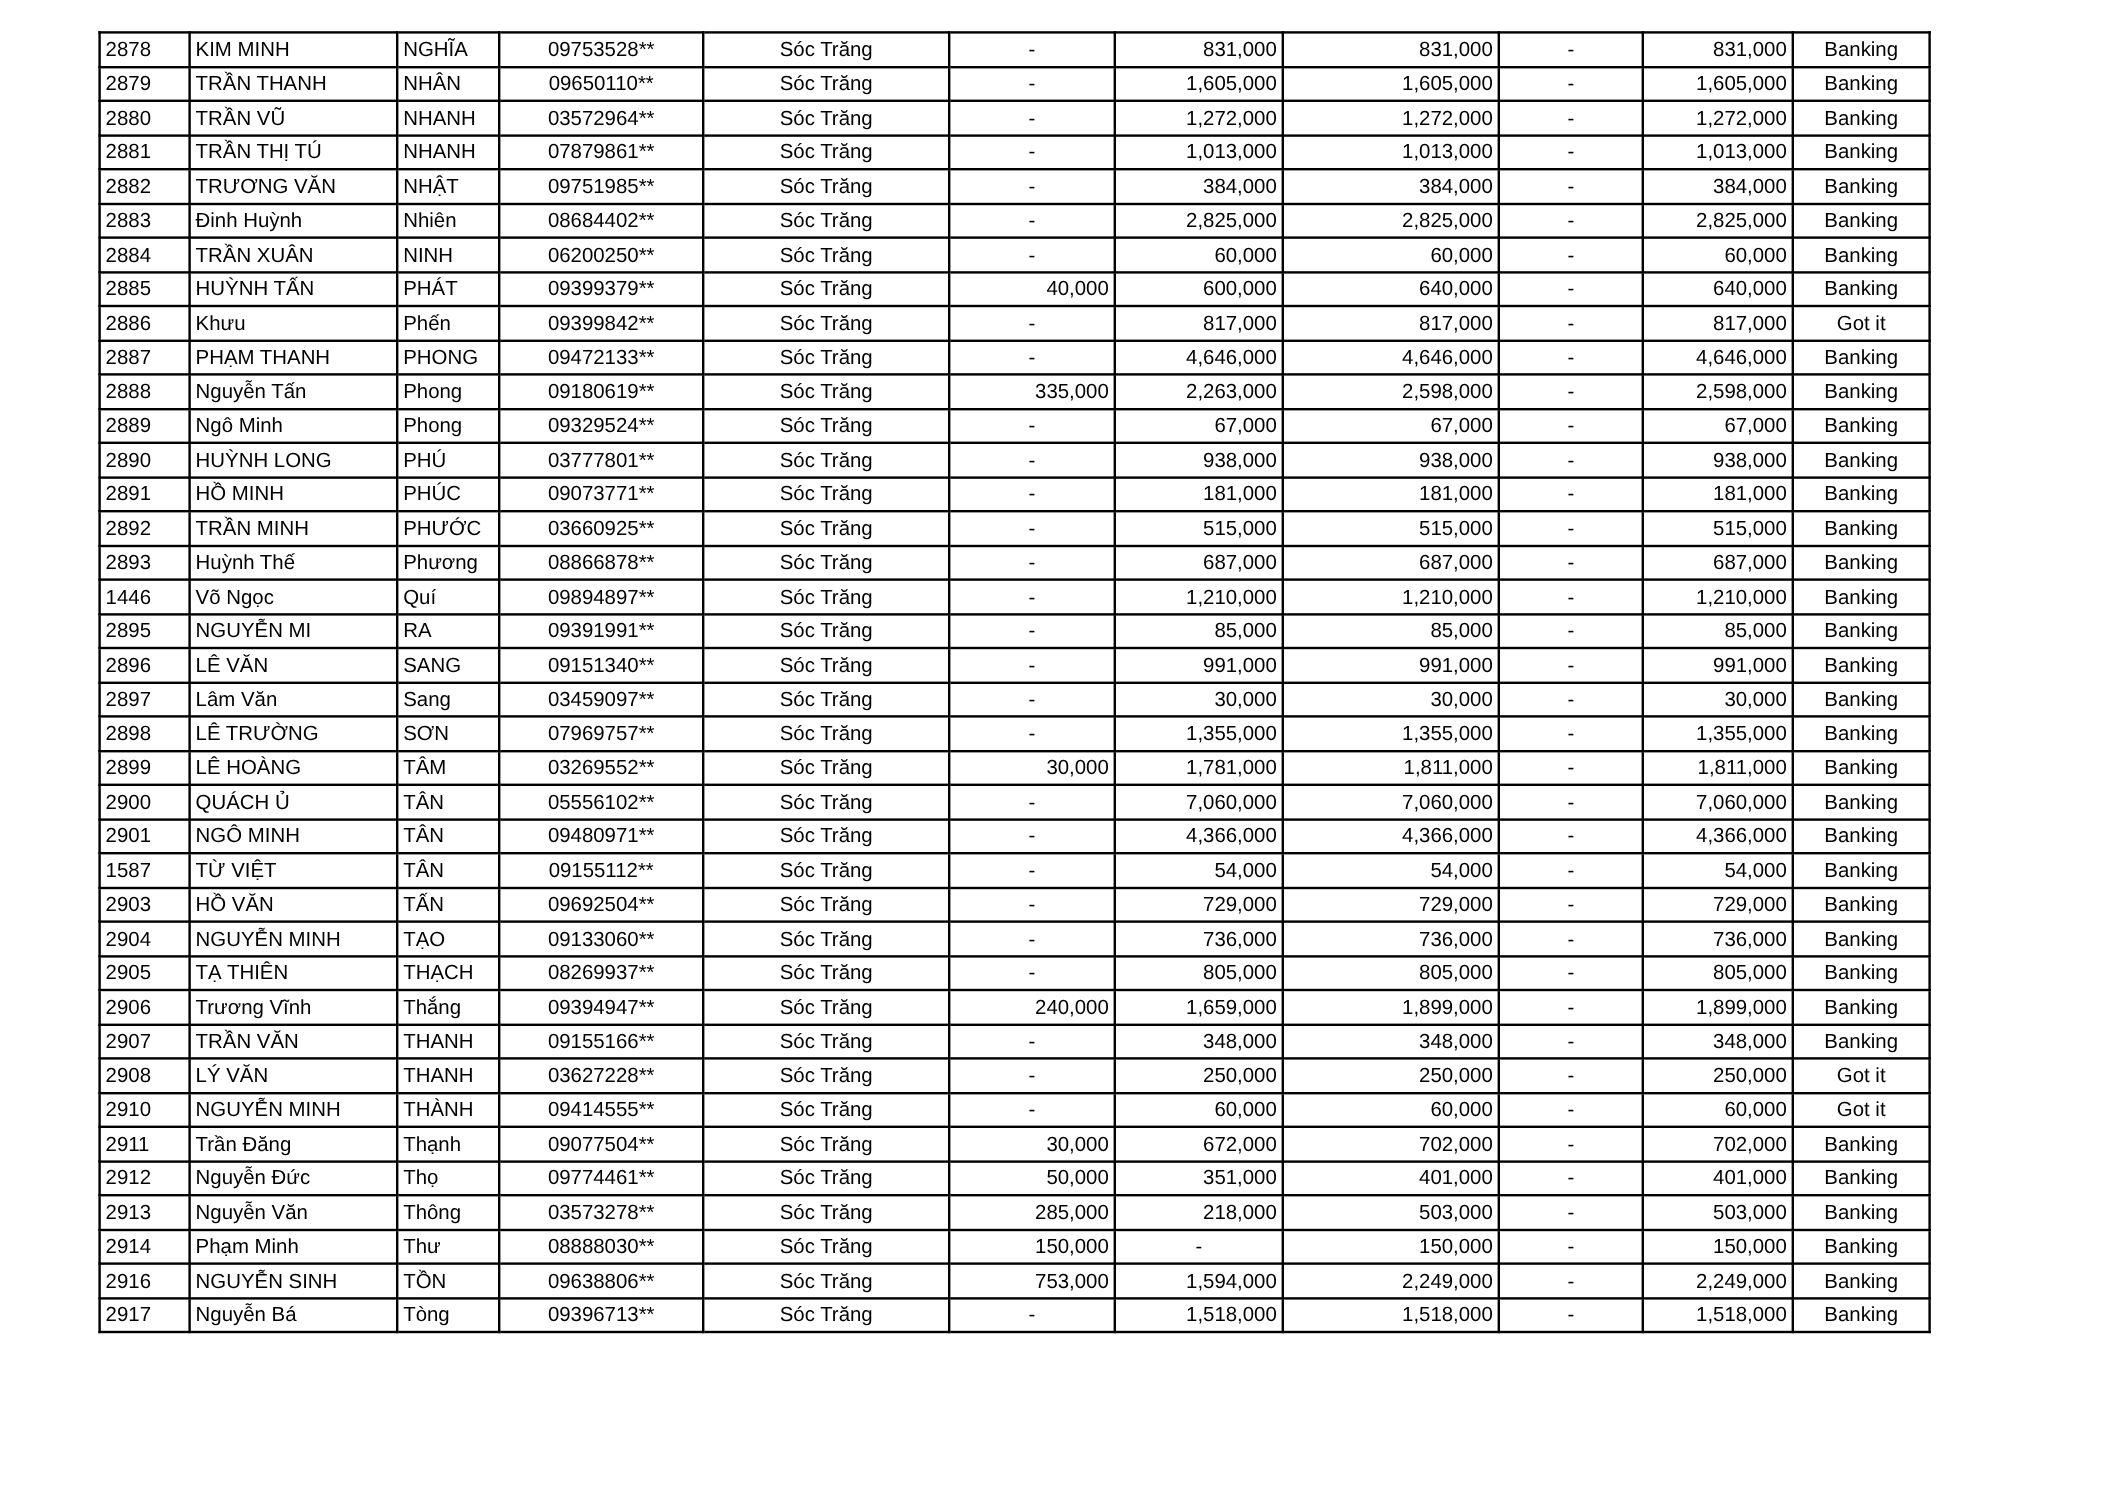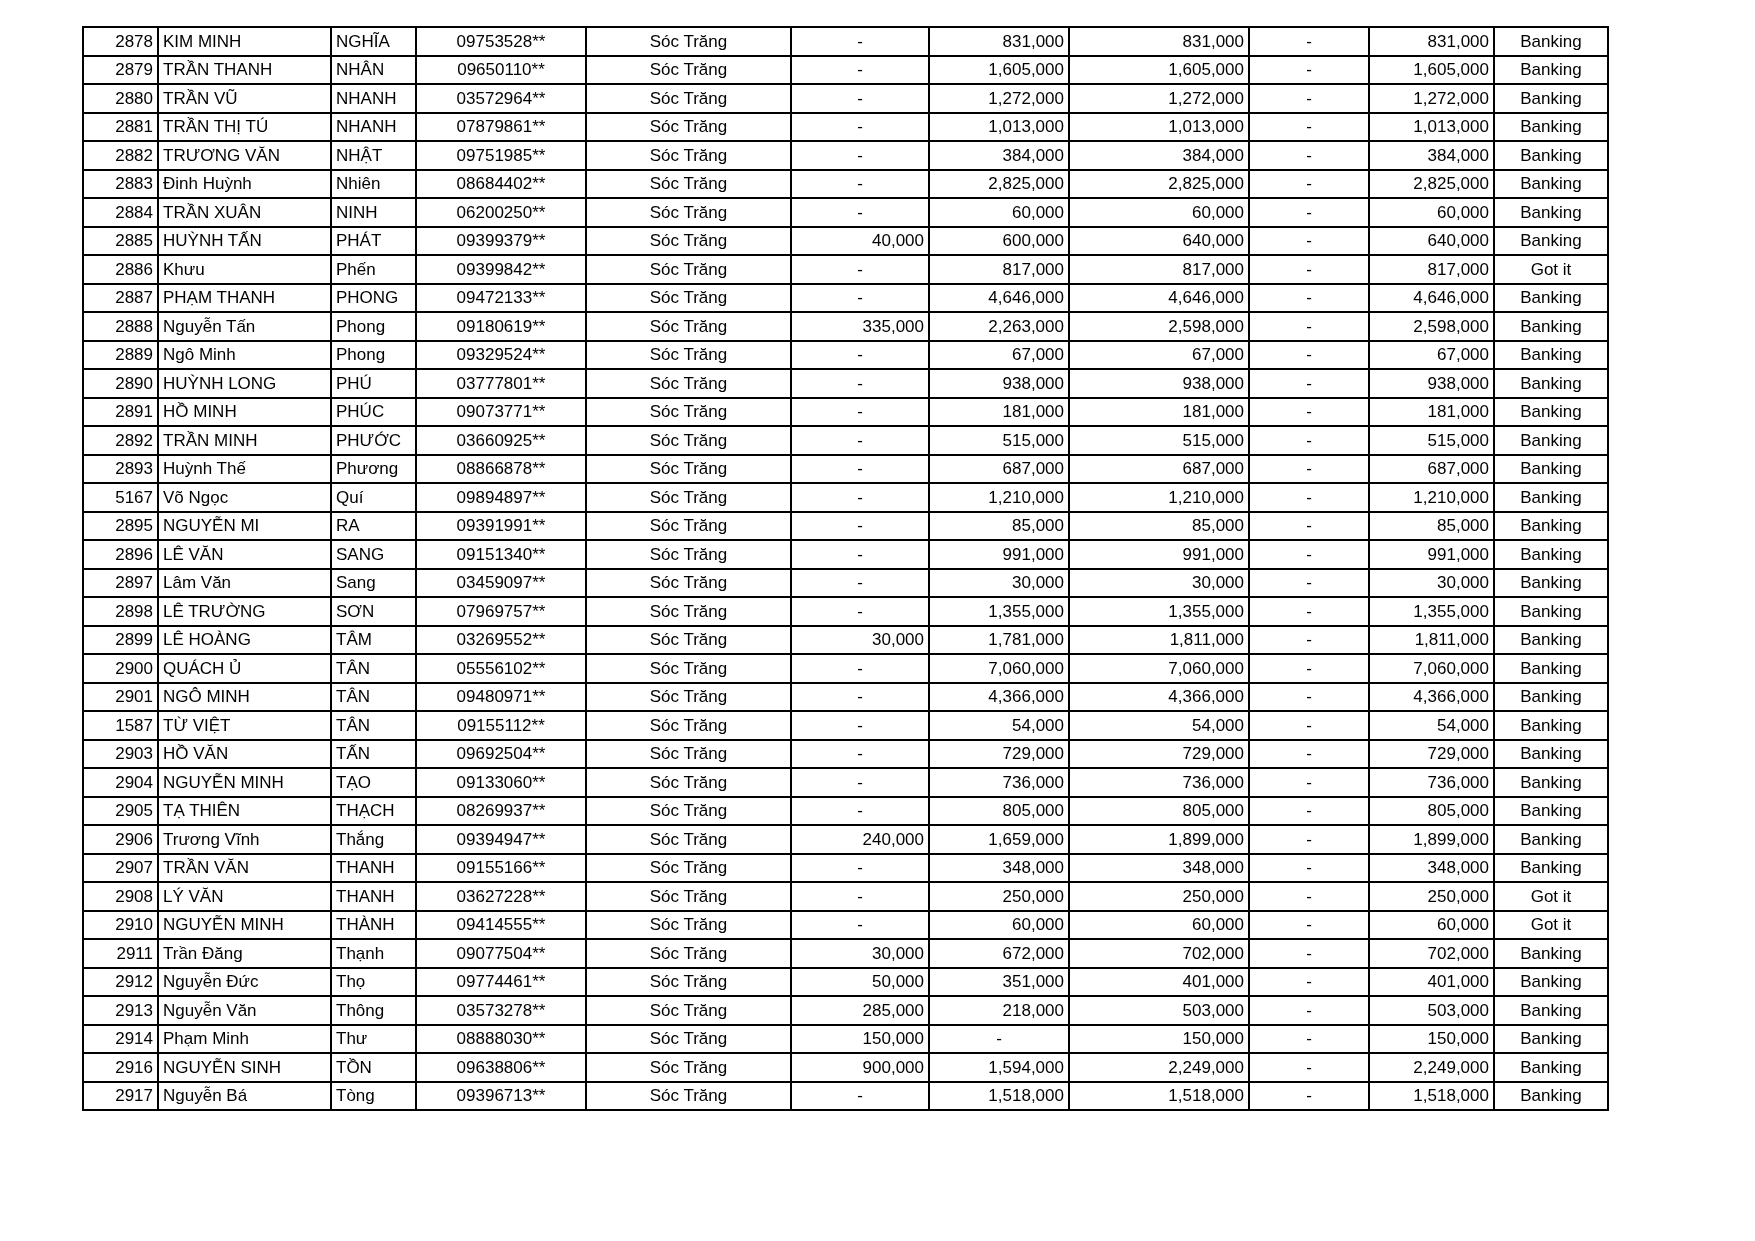--- a/index.html
+++ b/index.html
@@ -31,21 +31,21 @@
     color: #000000;
     padding: 0 4px;
     overflow: hidden;
     white-space: nowrap;
     vertical-align: middle;
     box-sizing: content-box;
   }
   td.al-center { text-align: center; padding: 0 2px; }
   td.al-left   { text-align: left;  padding-left: 5px; }
   td.al-right  { text-align: right; padding-right: 10px; }
-  td.al-id     { text-align: right; padding-right: 9px; }
+  td.al-id     { text-align: left; padding-right: 9px; }
 </style>
 </head>
 <body>
 
 <div class="sheet">
   <table class="grid">
     <colgroup>
       <col style="width:75px">
       <col style="width:173px">
       <col style="width:85px">
@@ -261,21 +261,21 @@
           <td class="al-center">08866878**</td>
           <td class="al-center">Sóc Trăng</td>
           <td class="al-center">-</td>
           <td class="al-right">687,000</td>
           <td class="al-right">687,000</td>
           <td class="al-center">-</td>
           <td class="al-right">687,000</td>
           <td class="al-center">Banking</td>
         </tr>
         <tr>
-          <td class="al-id">5167</td>
+          <td class="al-id">1446</td>
           <td class="al-left">Võ Ngọc</td>
           <td class="al-left">Quí</td>
           <td class="al-center">09894897**</td>
           <td class="al-center">Sóc Trăng</td>
           <td class="al-center">-</td>
           <td class="al-right">1,210,000</td>
           <td class="al-right">1,210,000</td>
           <td class="al-center">-</td>
           <td class="al-right">1,210,000</td>
           <td class="al-center">Banking</td>
@@ -526,21 +526,21 @@
           <td class="al-center">-</td>
           <td class="al-right">150,000</td>
           <td class="al-center">Banking</td>
         </tr>
         <tr>
           <td class="al-id">2916</td>
           <td class="al-left">NGUYỄN SINH</td>
           <td class="al-left">TỒN</td>
           <td class="al-center">09638806**</td>
           <td class="al-center">Sóc Trăng</td>
-          <td class="al-right">900,000</td>
+          <td class="al-right">753,000</td>
           <td class="al-right">1,594,000</td>
           <td class="al-right">2,249,000</td>
           <td class="al-center">-</td>
           <td class="al-right">2,249,000</td>
           <td class="al-center">Banking</td>
         </tr>
         <tr>
           <td class="al-id">2917</td>
           <td class="al-left">Nguyễn Bá</td>
           <td class="al-left">Tòng</td>

